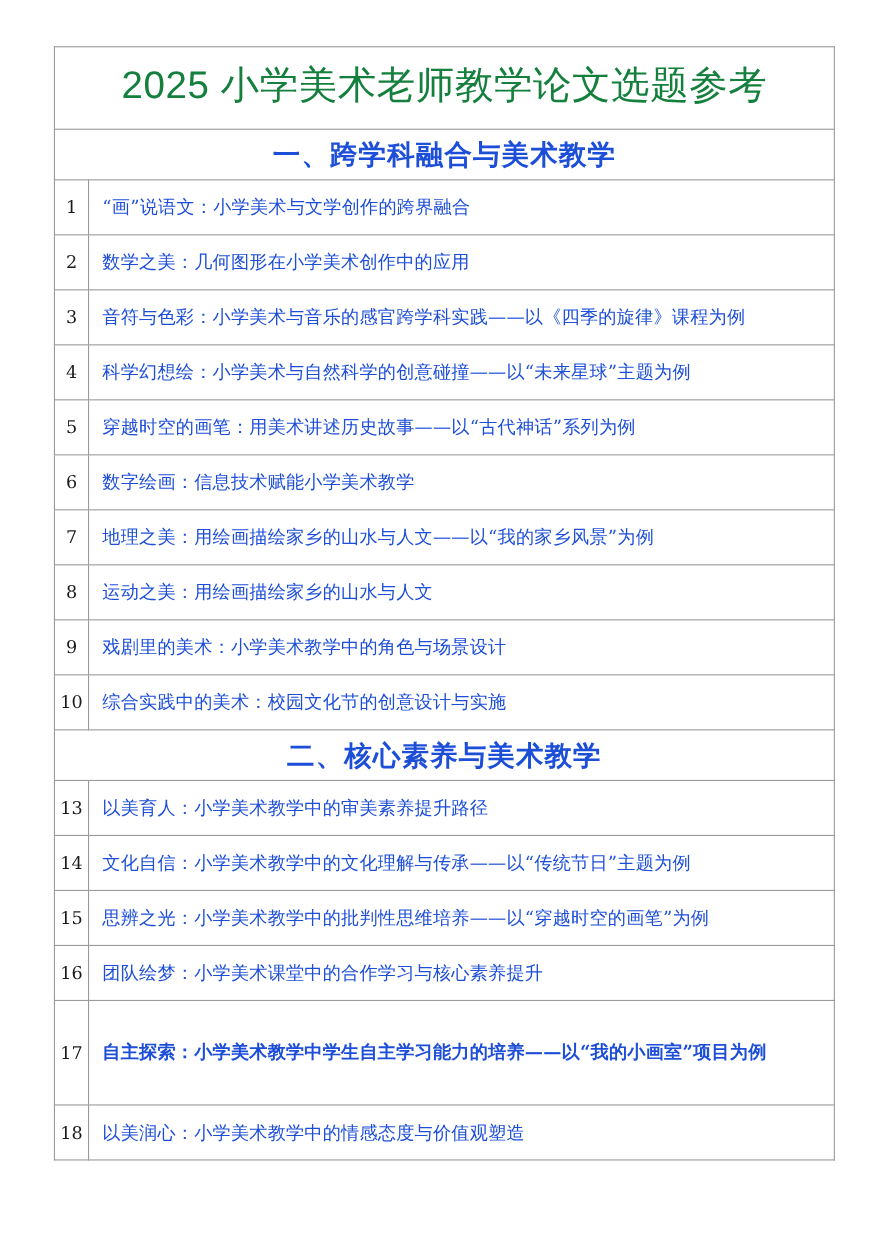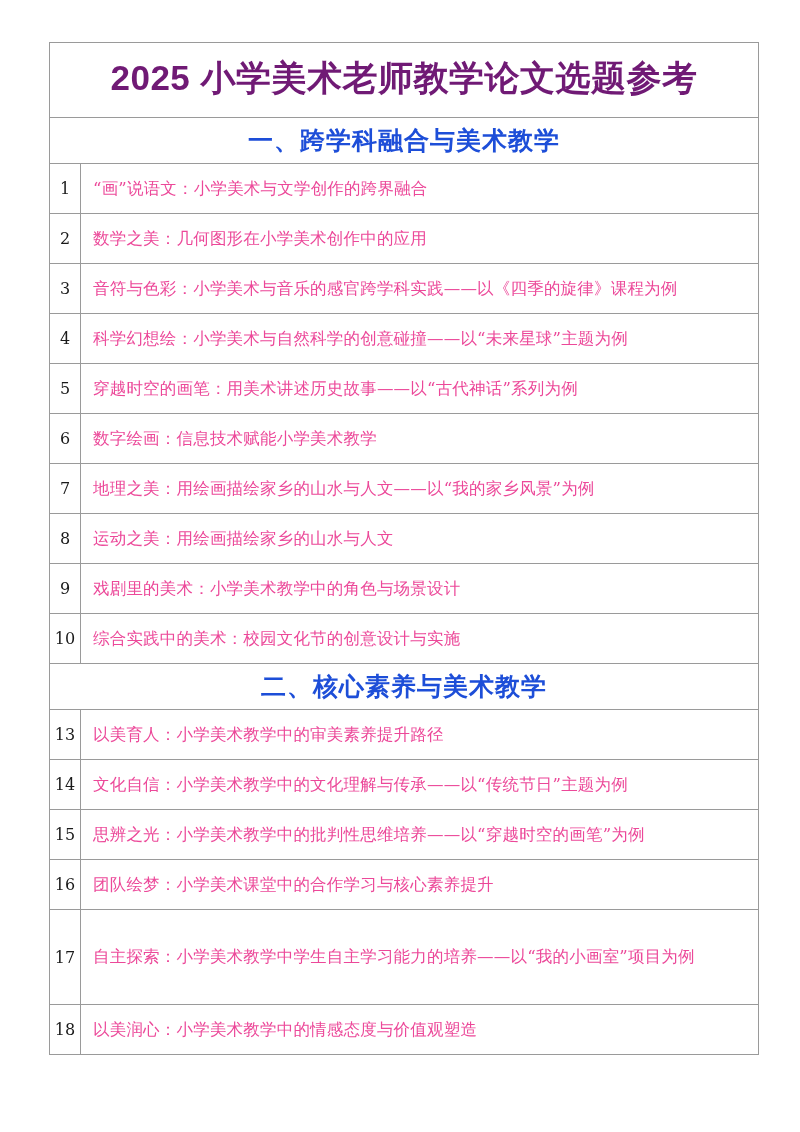--- a/index.html
+++ b/index.html
@@ -32,24 +32,24 @@
     border: 1px solid #9a9a9a;
     padding: 0;
     vertical-align: middle;
     background: #ffffff;
   }
   
   .title-cell {
     height: 66px;
     text-align: center;
     font-family: "Liberation Sans", "DejaVu Sans", sans-serif;
-    font-weight: bold;
+    font-weight: normal;
     font-size: 35px;
     letter-spacing: 0.5px;
-    color: #701a75;
+    color: #15803d;
     line-height: 1.1;
     padding: 2px 6px 6px 6px !important;
   }
   
   .section-cell {
     height: 45px;
     text-align: center;
     font-family: "DejaVu Serif", serif;
     font-weight: bold;
     font-size: 25px;
@@ -64,33 +64,34 @@
     font-family: "DejaVu Serif", serif;
     font-size: 16px;
     color: #1a1a1a;
     padding: 0 1px !important;
   }
   .text-cell {
     height: 45px;
     text-align: left;
     font-family: "DejaVu Serif", serif;
     font-size: 16.5px;
-    color: #ec4899;
+    color: #1d4ed8;
     line-height: 1.55;
     padding: 2px 8px 2px 12px !important;
     letter-spacing: 0.2px;
     word-break: break-all;
   }
   .row-tall .text-cell,
   .row-tall .num-cell {
     height: 90px;
   }
   .row-tall .text-cell {
     vertical-align: middle;
     line-height: 2.35;
+    font-weight: bold;
   }
 </style>
 </head>
 <body>
 
 <div class="page">
   <table class="doc-table">
     <colgroup>
       <col style="width:31px">
       <col style="width:678px">

